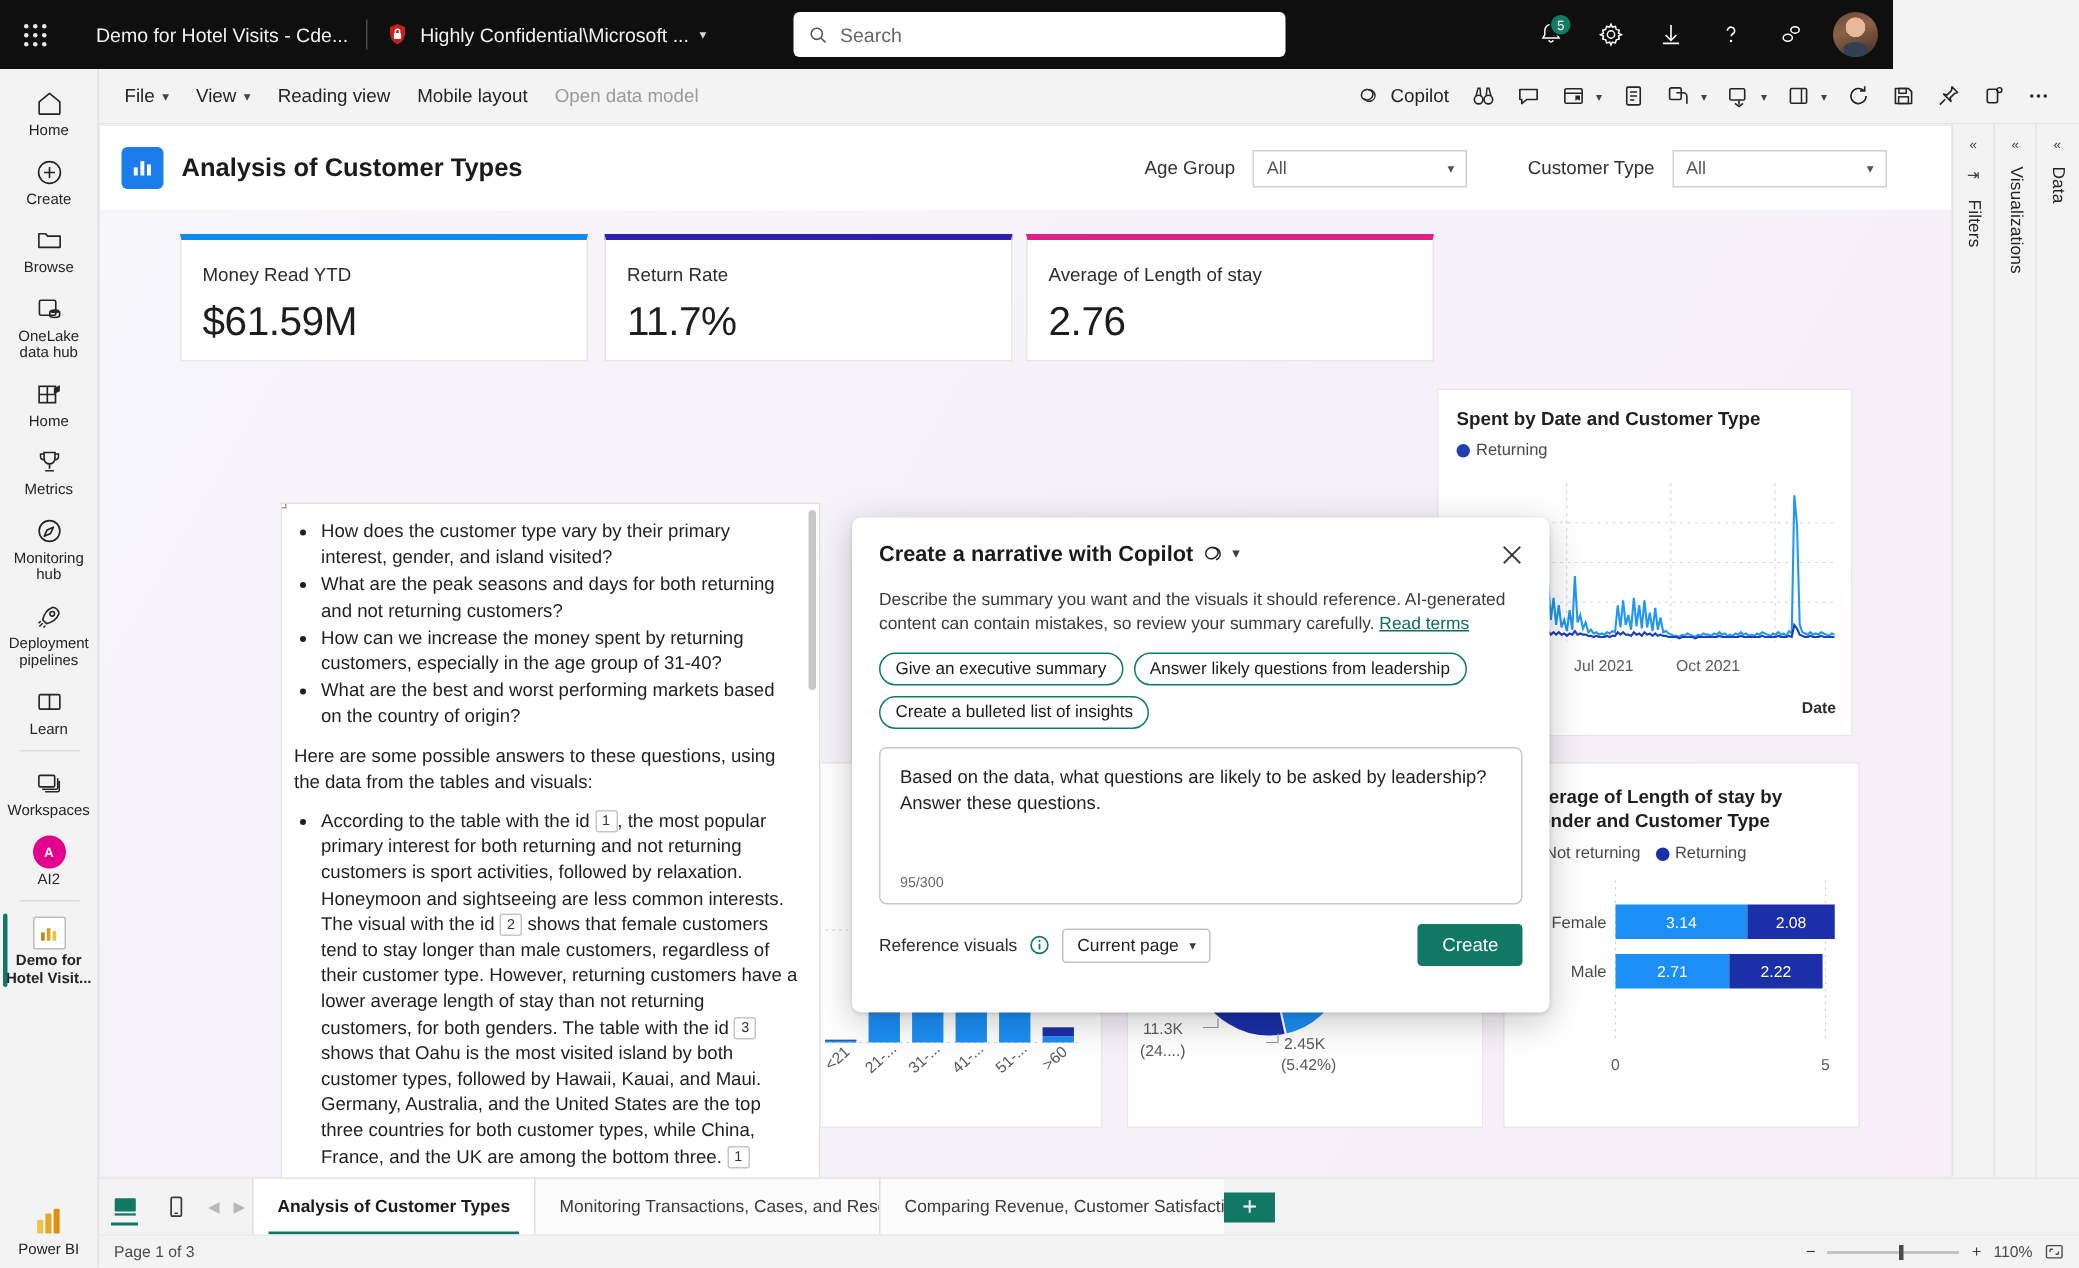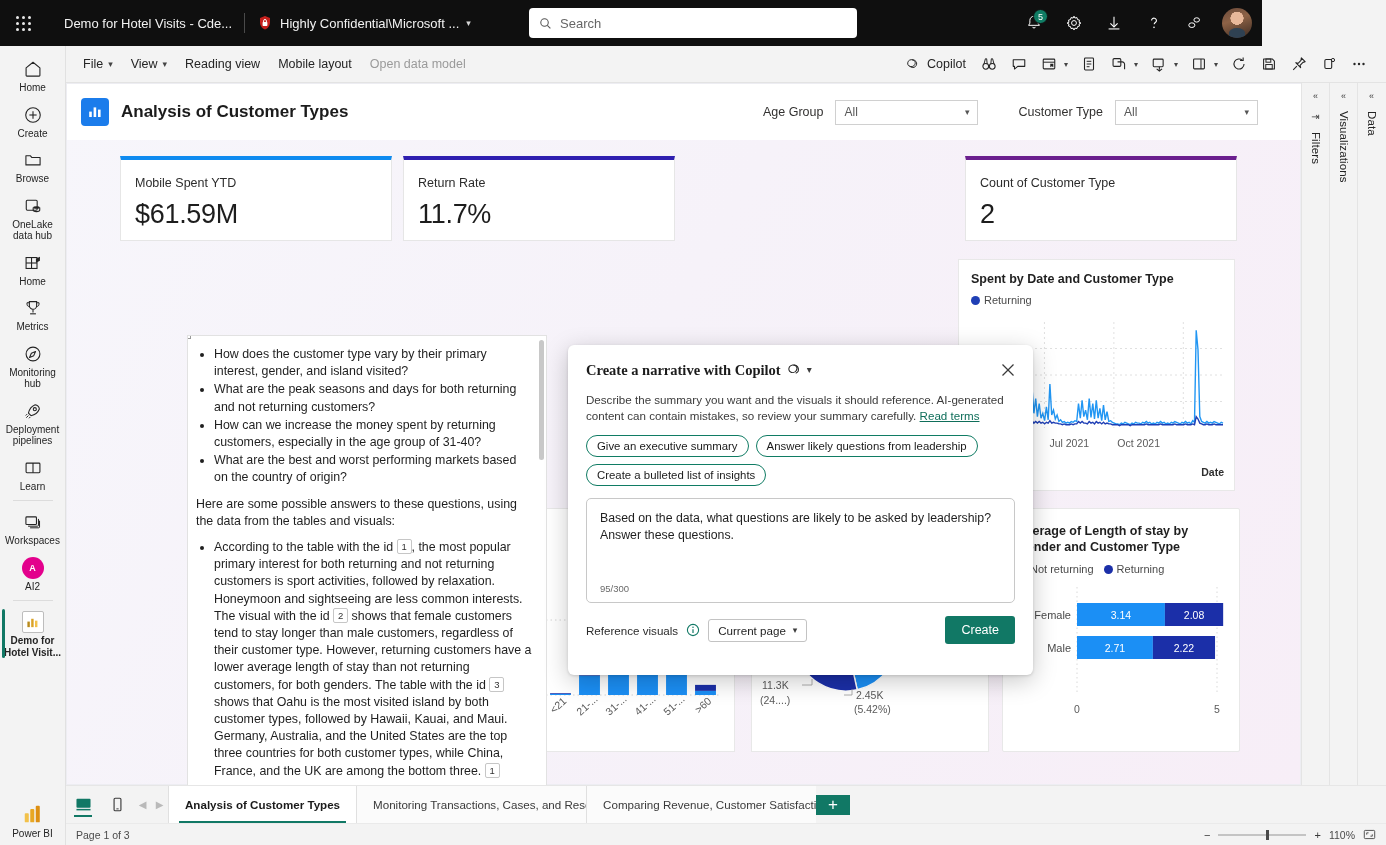--- a/index.html
+++ b/index.html
@@ -185,21 +185,21 @@
   }
   .vis-handle { position:absolute; width:7px; height:7px; border:1px solid #9a9a9a; background:#fff; }
 
   
   .copilot {
     position: absolute; left: 501px; top: 261px; width: 465px; height: 330px;
     background: #fff; border-radius: 6px;
     box-shadow: 0 6px 24px rgba(0,0,0,.22), 0 1px 3px rgba(0,0,0,.14);
     padding: 16px 18px;
   }
-  .cp-head { display: flex; align-items: center; gap: 4px; font-family: Liberation Serif, serif; }
+  .cp-head { display: flex; align-items: center; gap: 4px; }
   .cp-title { font-size: 14.5px; font-weight: 700; color: #1b1b1b; }
   .cp-close { margin-left: auto; cursor: pointer; color: #3b3b3b; font-size: 15px; line-height: 1; }
   .cp-desc { font-size: 11.6px; color: #3b3b3b; line-height: 15.5px; margin-top: 13px; }
   .cp-desc a { color: #0f6e5a; }
   .chips { display: flex; flex-wrap: wrap; gap: 7px; margin-top: 12px; }
   .chip {
     border: 1px solid #107c64; border-radius: 12px; padding: 4px 10px;
     font-size: 11.4px; color: #1a1a1a; background: #fff; cursor: pointer; white-space: nowrap;
   }
   .cp-textarea {
@@ -614,30 +614,30 @@
             <span class="slicer-lbl">Customer Type</span>
             <div class="slicer-ctl">
               <span class="val">All</span>
               <span class="cv">▾</span>
             </div>
           </div>
         </div>
       </div>
 
       <div class="kpi" style="left:53px; top:72px; width:272px; height:85px; border-top-color:#0f8bf0;">
-        <div class="k-lbl">Mobile Spent YTD</div>
+        <div class="k-lbl">Money Read YTD</div>
         <div class="k-val">$61.59M</div>
       </div>
       <div class="kpi" style="left:336px; top:72px; width:272px; height:85px; border-top-color:#2f1fb0;">
         <div class="k-lbl">Return Rate</div>
         <div class="k-val">11.7%</div>
       </div>
-      <div class="kpi" style="left:898px; top:72px; width:272px; height:85px; border-top-color:#6b1f8e;">
-        <div class="k-lbl">Count of Customer Type</div>
-        <div class="k-val">2</div>
+      <div class="kpi" style="left:617px; top:72px; width:272px; height:85px; border-top-color:#e0218a;">
+        <div class="k-lbl">Average of Length of stay</div>
+        <div class="k-val">2.76</div>
       </div>
 
       <div class="panel" style="left:891px; top:175px; width:277px; height:232px; padding:12px 10px 8px 12px;">
         <div class="panel-title">Spent by Date and Customer Type</div>
         <div class="legend" style="margin-top:8px;">
           <span class="lg">
             <span class="dot" style="background:#1f3fb5;"></span>
             <span>Returning</span>
           </span>
         </div>

